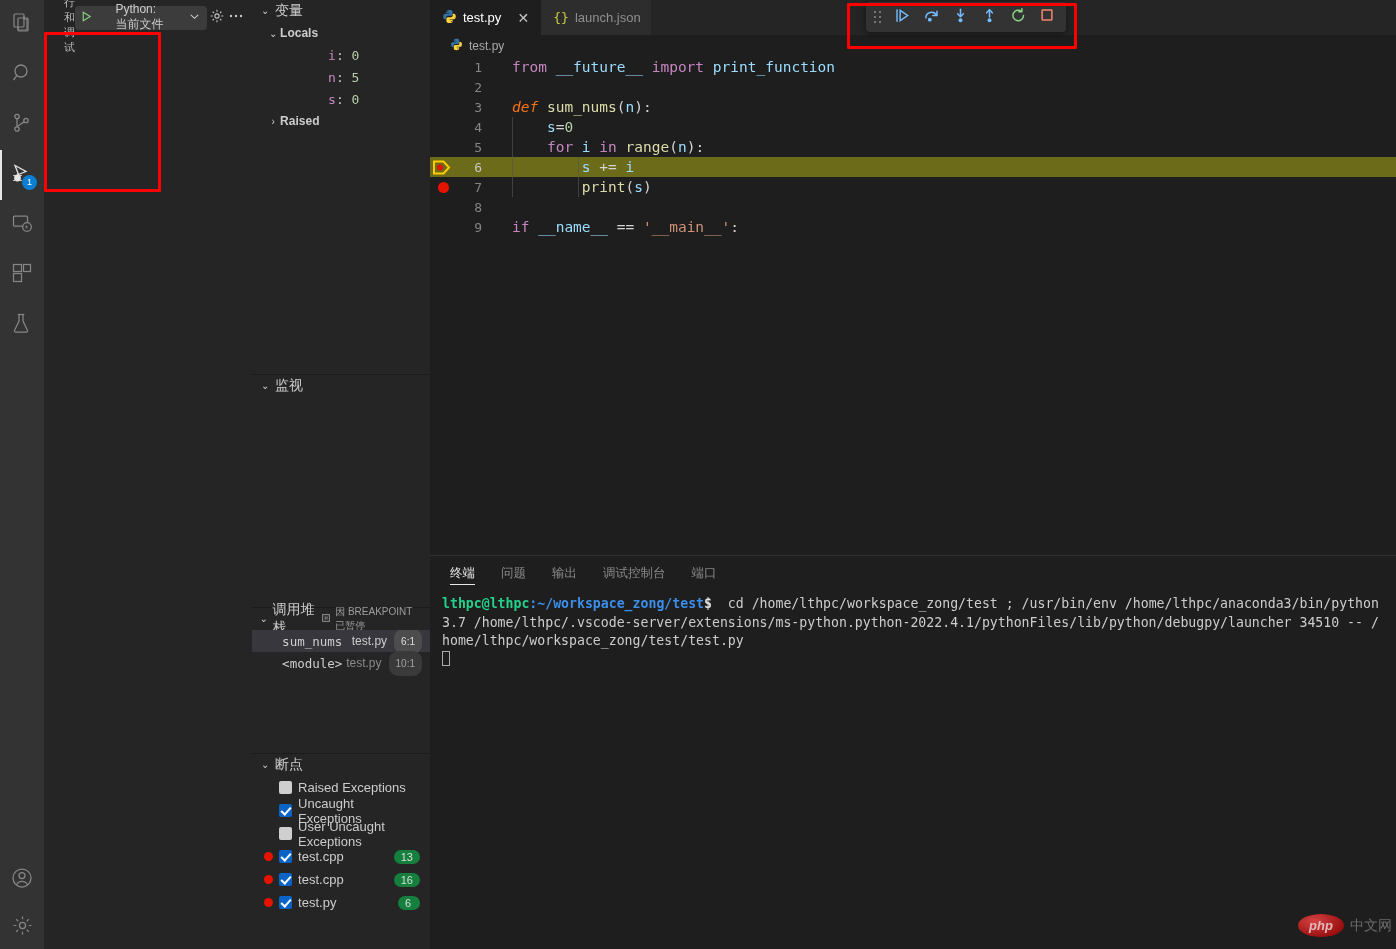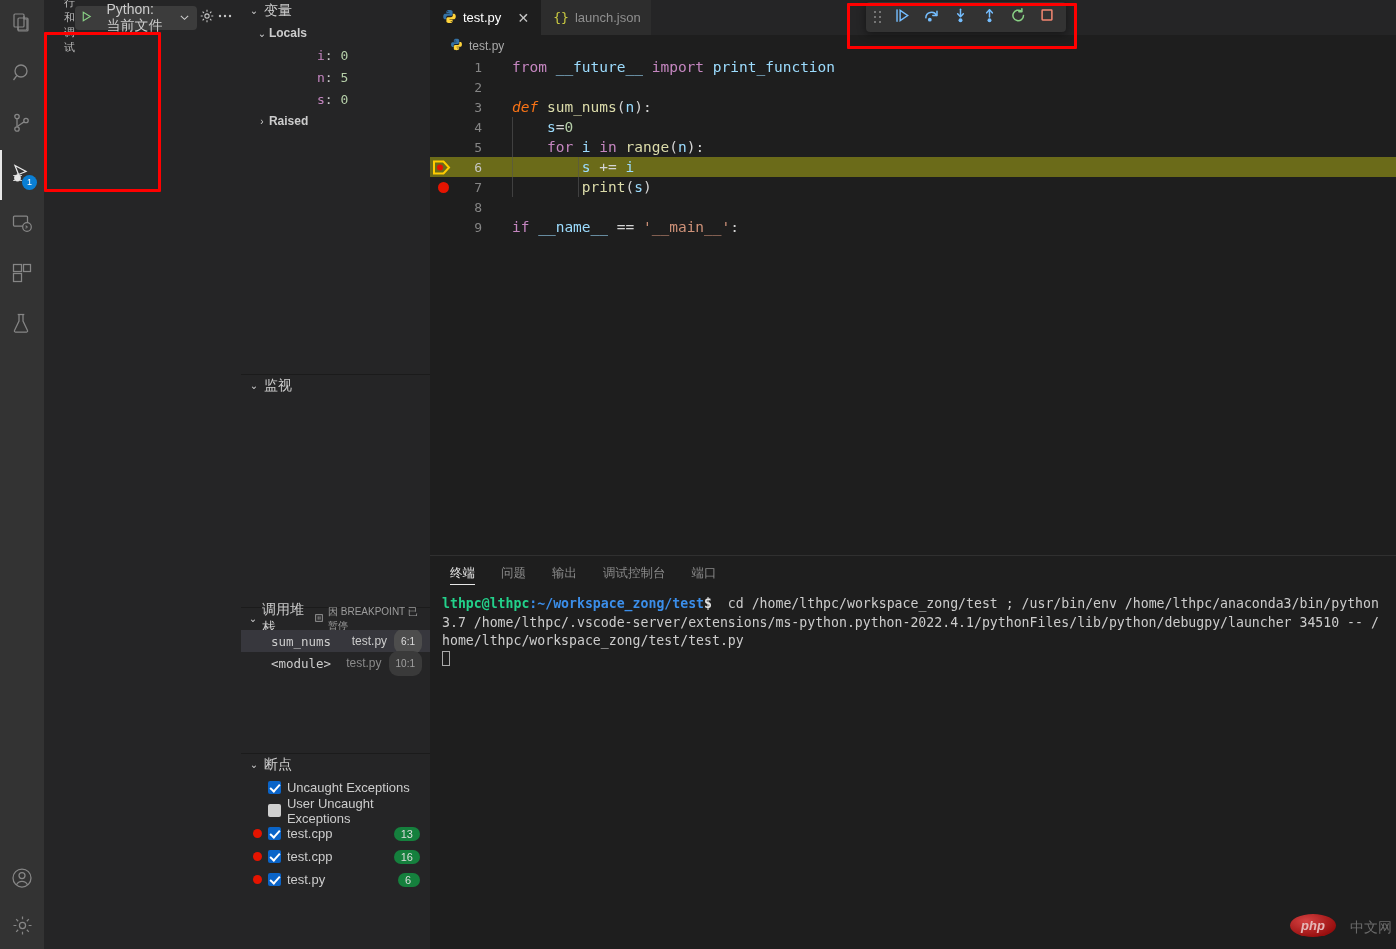--- a/index.html
+++ b/index.html
@@ -40,23 +40,23 @@
   }
   .sb-title {
     height: 35px; display: flex; align-items: center;
     padding-left: 20px; flex: 0 0 35px;
   }
   .sb-title-text {
     font-size: 11px; color: #bbbbbb; letter-spacing: .4px;
   }
   .sb-toolbar { display: flex; align-items: center; margin-left: auto; padding-right: 8px; gap: 2px; }
   .launch-pill {
-    display: flex; align-items: center; gap: 13px;
+    display: flex; align-items: center; gap: 22px;
     background: #3c3c3c; height: 24px; padding: 0 7px 0 5px;
-    border-radius: 4px; font-size: 14px; color: #cccccc;
+    border-radius: 4px; font-size: 12px; color: #cccccc;
   }
   .icon-btn { width: 22px; height: 22px; display:flex; align-items:center; justify-content:center; color:#c5c5c5; }
 
   .sb-body { flex: 1 1 auto; display: flex; flex-direction: column; overflow: hidden; }
 
   .section { display: flex; flex-direction: column; border-top: 1px solid #1b1b1b; }
   .section-header {
     height: 22px; display: flex; align-items: center;
     padding: 0 8px 0 6px; flex: 0 0 22px; gap: 3px;
   }
@@ -155,21 +155,21 @@
   .dbg-grip { display:grid; grid-template-columns:repeat(2,3px); grid-template-rows:repeat(3,3px); gap:2px; margin-right:2px; }
   .dbg-grip i { width:2px; height:2px; background:#8c8c8c; border-radius:50%; display:block; }
   .dbg-btn { width:22px; height:22px; display:flex; align-items:center; justify-content:center; }
 
   
   .annot { position:absolute; border:3px solid #ff0000; pointer-events:none; z-index:60; border-radius:1px; }
   #annot-vars { left:44px; top:32px; width:117px; height:160px; }
   #annot-dbgbar { left:847px; top:3px; width:230px; height:46px; }
 
   
-  .watermark { position:absolute; right:4px; bottom:12px; display:flex; align-items:flex-end; gap:14px; z-index:50; opacity:.95; }
+  .watermark { position:absolute; right:4px; bottom:12px; display:flex; align-items:center; gap:6px; z-index:50; opacity:.95; }
   .wm-ellipse { width:46px; height:23px; border-radius:50%; background:radial-gradient(ellipse at 35% 30%, #e04545 0%, #9e0d0d 75%);
                 display:flex; align-items:center; justify-content:center; color:#f0c0c0; font-style:italic; font-weight:bold; font-size:13px; }
   .wm-text { color:#6f6f6f; font-size:14px; }
 </style>
 </head>
 <body>
 
 <div id="app">
 
   <div class="activitybar">
@@ -377,20 +377,25 @@
         </div>
       </div>
 
       <div class="section" style="flex:1 1 auto;">
         <div class="section-header">
           <span class="twisty">⌄</span>
           <span class="section-title">断点</span>
         </div>
         <div class="section-body">
 
+          <div class="bp-row">
+            <span class="bp-dot hidden"></span>
+            <span class="cbx"></span>
+            <span class="bp-label">Raised Exceptions</span>
+          </div>
 
           <div class="bp-row">
             <span class="bp-dot hidden"></span>
             <span class="cbx checked"></span>
             <span class="bp-label">Uncaught Exceptions</span>
           </div>
 
           <div class="bp-row">
             <span class="bp-dot hidden"></span>
             <span class="cbx"></span>

